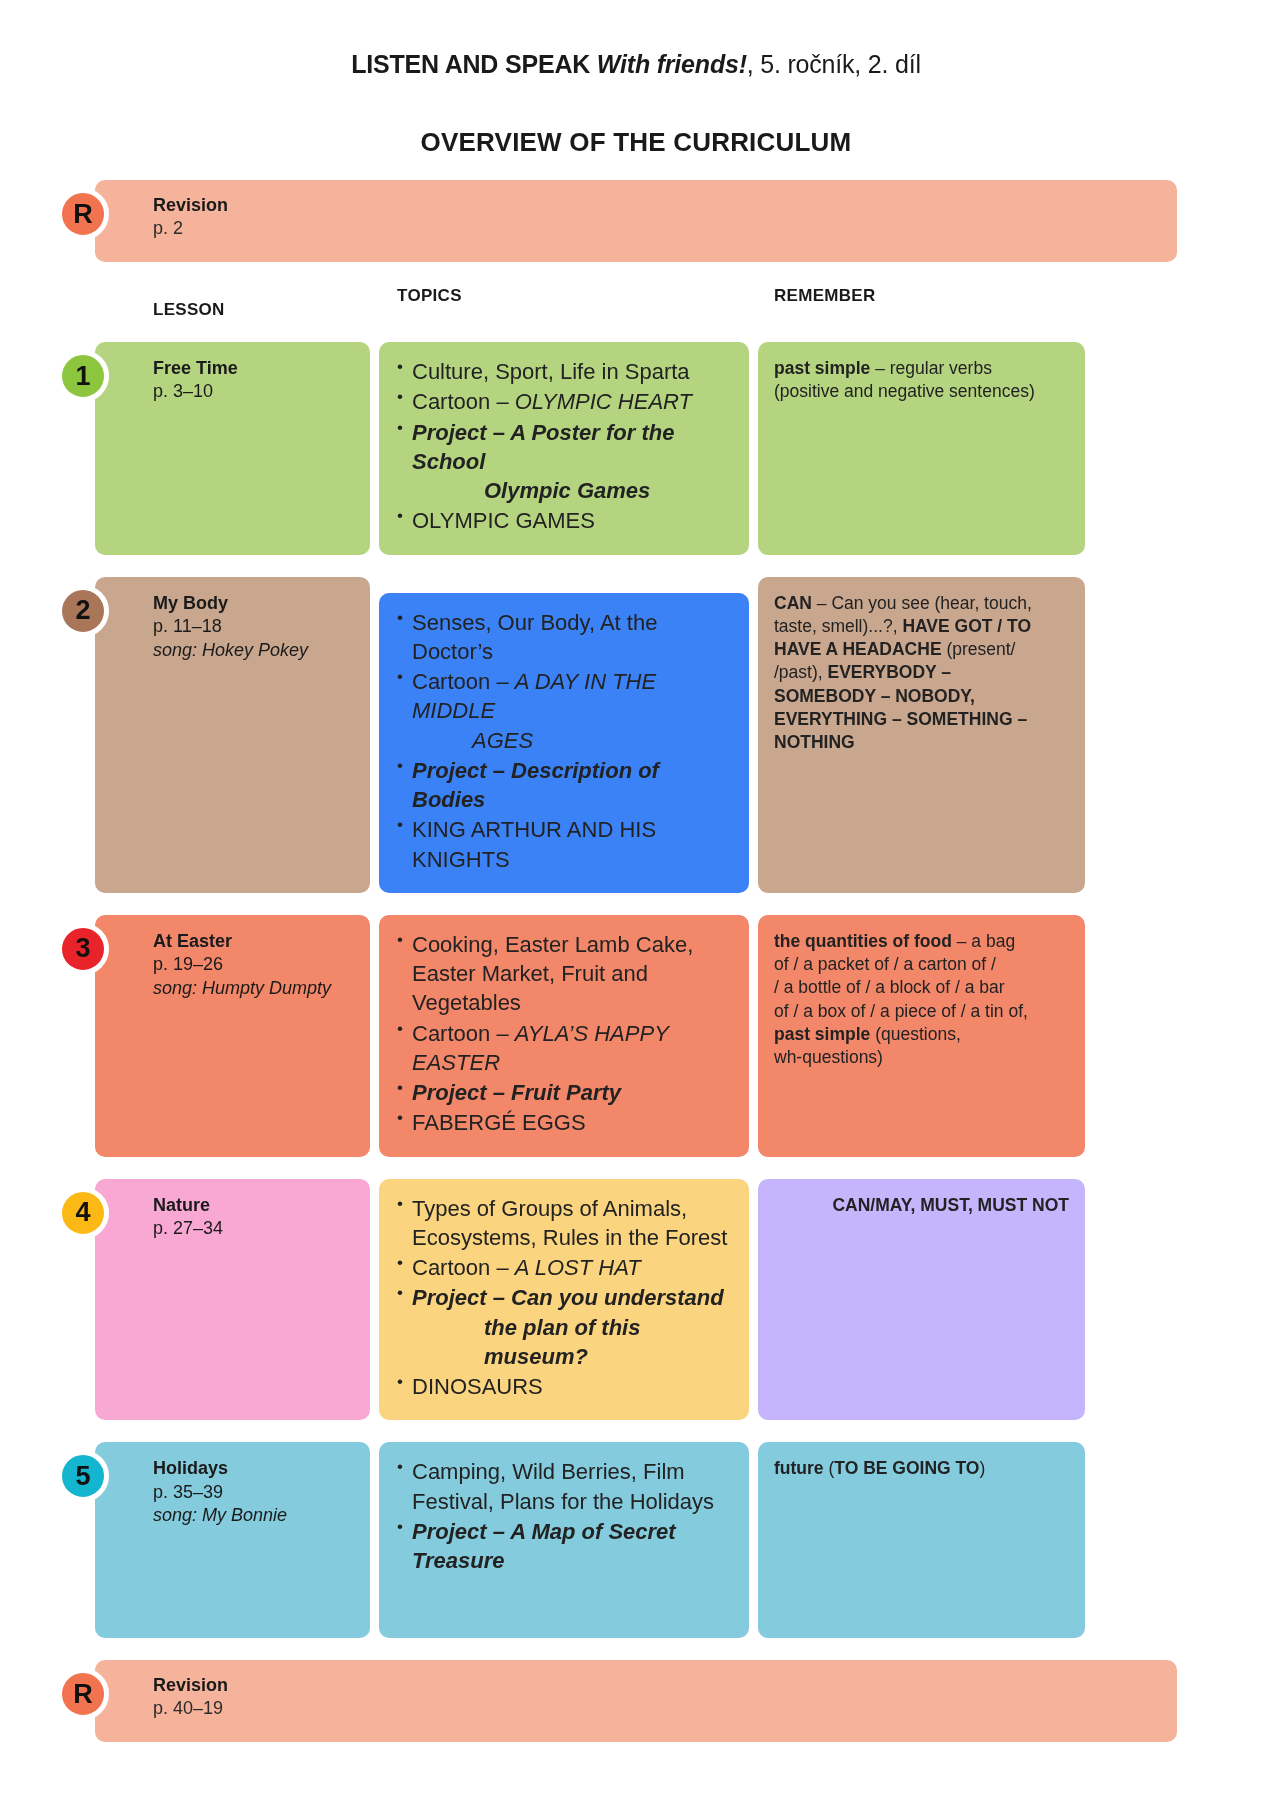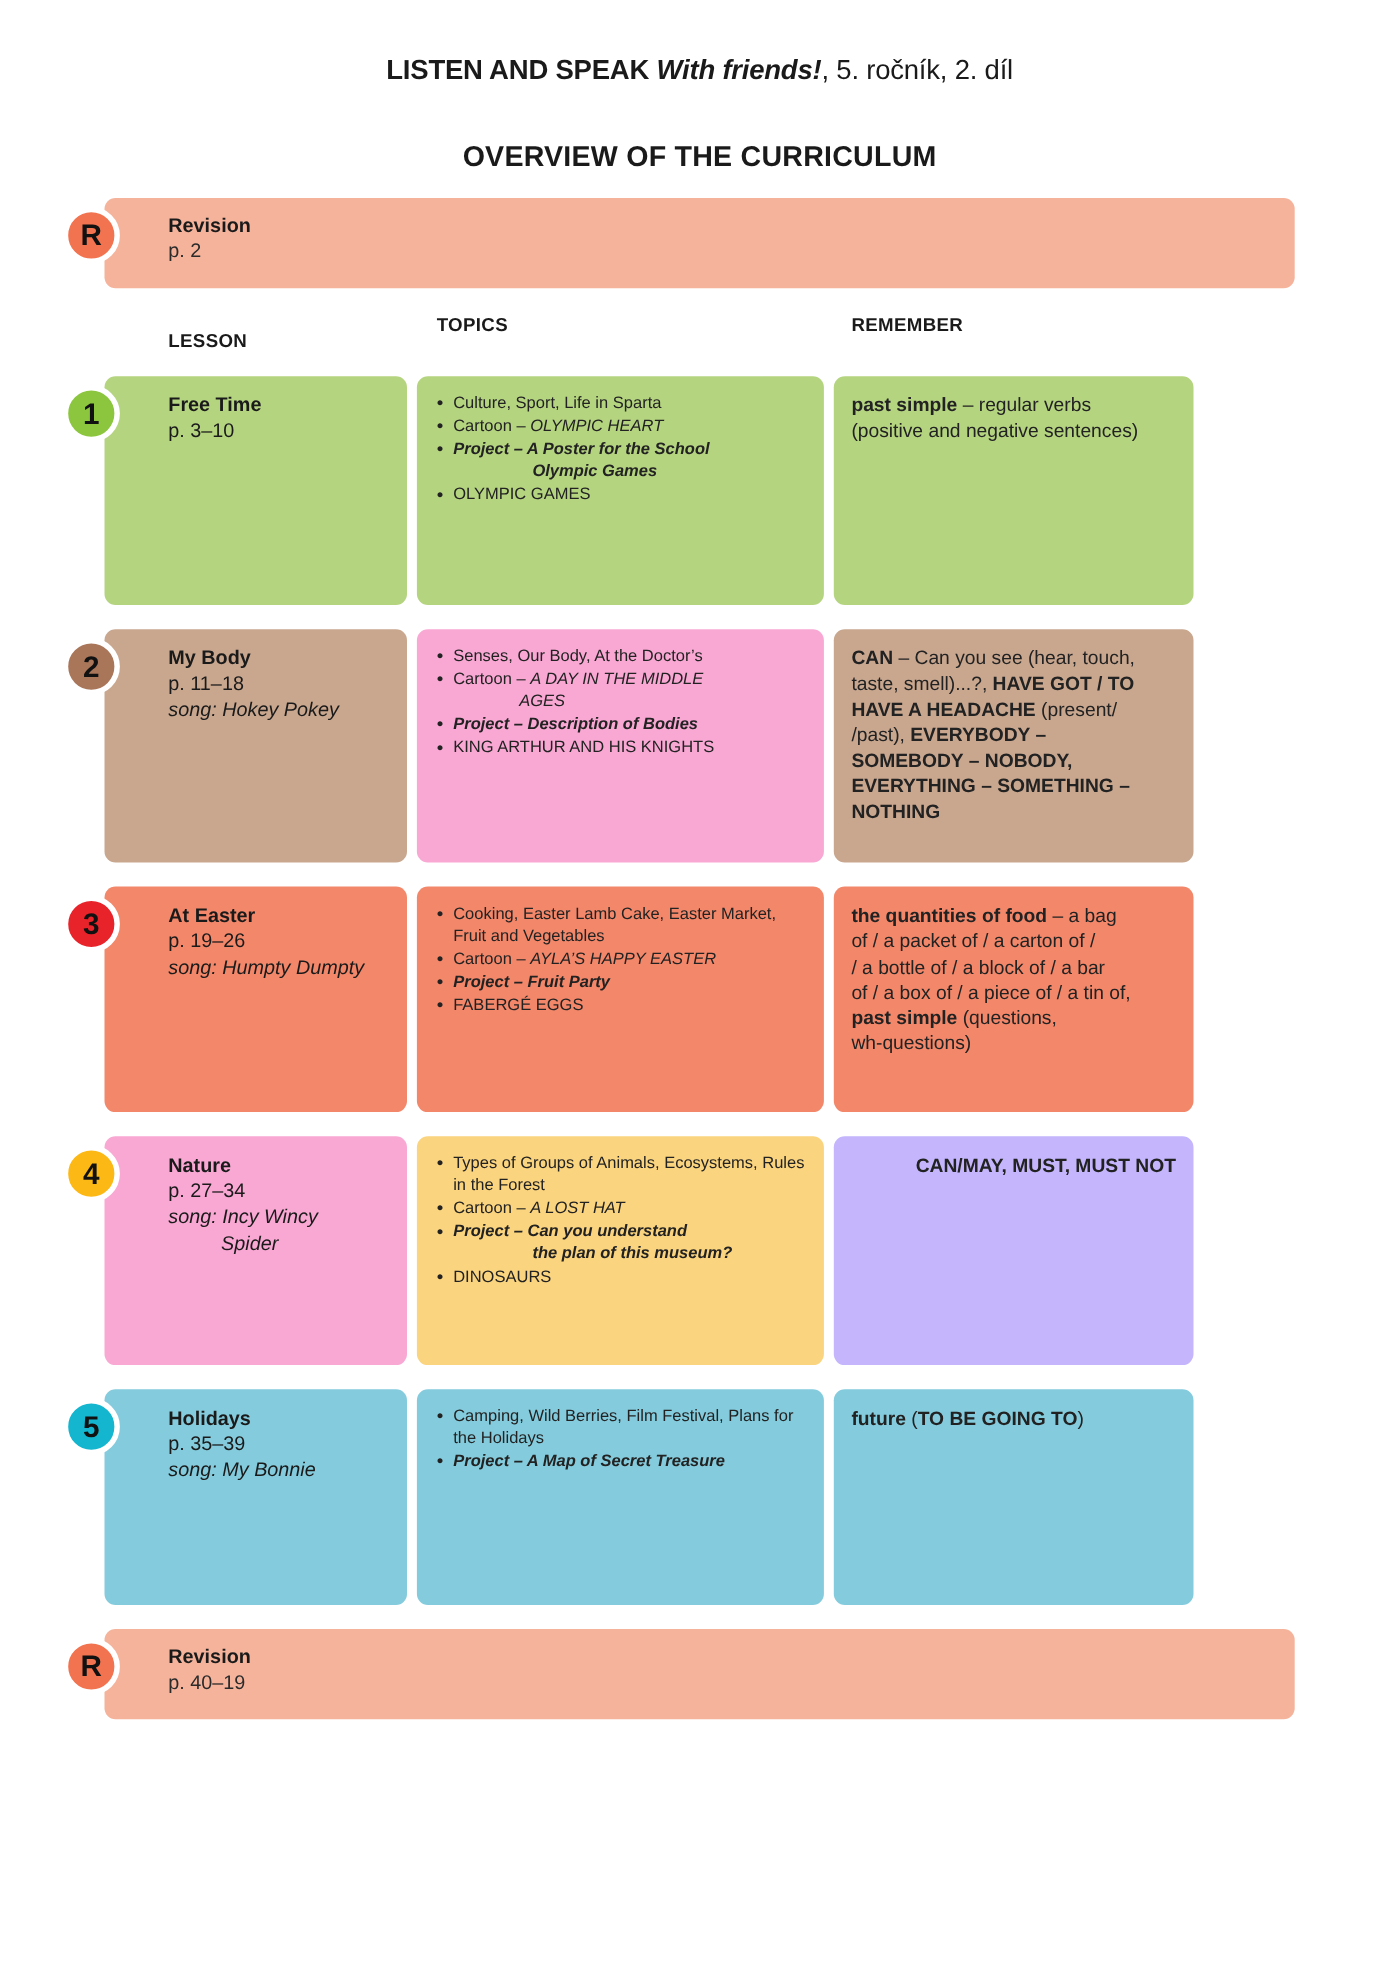--- a/index.html
+++ b/index.html
@@ -93,21 +93,21 @@
 
   .lesson-name { font-size: 18px; font-weight: 700; line-height: 1.3; }
   .lesson-page { font-size: 18px; font-weight: 400; line-height: 1.32; }
   .lesson-song { font-size: 18px; font-style: italic; font-weight: 400; line-height: 1.32; }
   .lesson-song .ind { display: block; padding-left: 48px; }
 
   ul.topics { list-style: none; }
   ul.topics li {
     position: relative;
     padding-left: 15px;
-    font-size: 15px;
+    font-size: 22px;
     line-height: 1.33;
     margin-bottom: 1px;
     color: #222;
   }
   ul.topics li::before {
     content: "•";
     position: absolute;
     left: 0;
     top: -1px;
     font-size: 17px;
@@ -186,21 +186,21 @@
       <div class="row h-2">
         <div class="badge" style="background: rgb(169, 118, 90);">
           <span>2</span>
         </div>
         <div class="c1 cell cell-lesson" style="background: rgb(201, 167, 143);">
           <div class="lesson-name">My Body</div>
           <div class="lesson-page">p. 11–18</div>
           <div class="lesson-song">song: Hokey Pokey</div>
         </div>
         <div class="gap"></div>
-        <div class="c2 cell cell-topics" style="background: #f9a8d4;">
+        <div class="c2 cell cell-topics" style="background: #3b82f6; margin-top: 16px;">
           <ul class="topics">
             <li>Senses, Our Body, At the Doctor’s</li>
             <li>Cartoon – <span class="it">A DAY IN THE MIDDLE</span><span class="it ind2">AGES</span></li>
             <li><span class="itb">Project – Description of Bodies</span></li>
             <li>KING ARTHUR AND HIS KNIGHTS</li>
           </ul>
         </div>
         <div class="gap"></div>
         <div class="c3 cell cell-remember" style="background: rgb(201, 167, 143);">
           <div class="remember">
@@ -244,21 +244,20 @@
           </div>
         </div>
       </div>
       <div class="row h-4">
         <div class="badge" style="background: rgb(252, 184, 20);">
           <span>4</span>
         </div>
         <div class="c1 cell cell-lesson" style="background: #f9a8d4;">
           <div class="lesson-name">Nature</div>
           <div class="lesson-page">p. 27–34</div>
-          <div class="lesson-song">song: Incy Wincy<span class="ind">Spider</span></div>
         </div>
         <div class="gap"></div>
         <div class="c2 cell cell-topics" style="background: rgb(250, 212, 126);">
           <ul class="topics">
             <li>Types of Groups of Animals,<span> Ecosystems, Rules in the Forest</span></li>
             <li>Cartoon – <span class="it">A LOST HAT</span></li>
             <li><span class="itb">Project – Can you understand</span><span class="itb ind3">the plan of this museum?</span></li>
             <li>DINOSAURS</li>
           </ul>
         </div>

